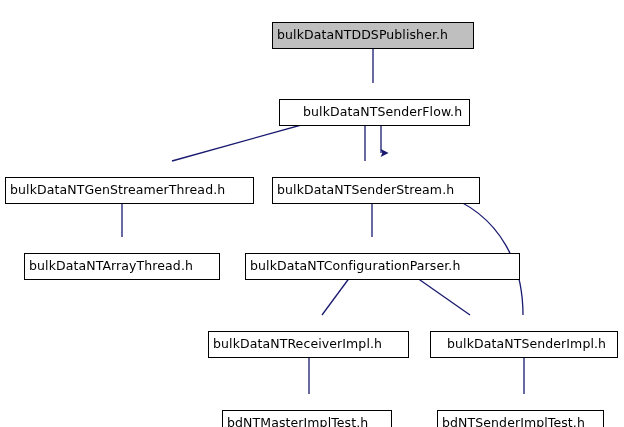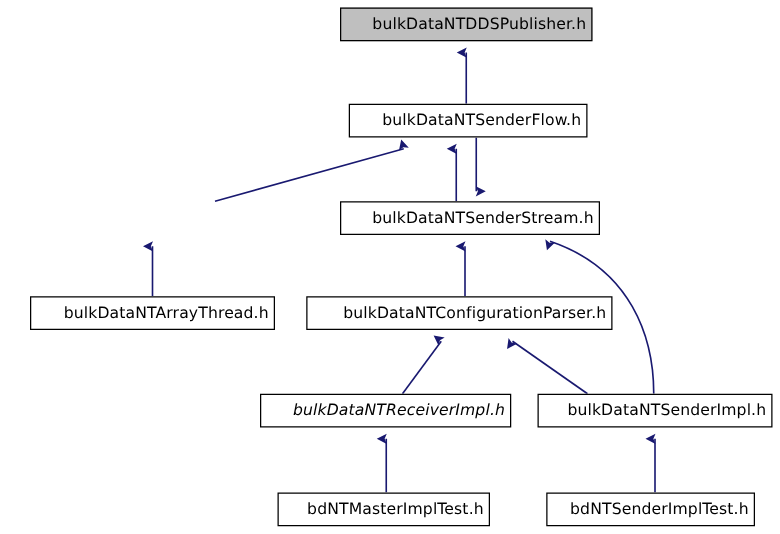--- a/index.html
+++ b/index.html
@@ -25,26 +25,27 @@
     height: 427px;
     pointer-events: none;
   }
   .node {
     position: absolute;
     box-sizing: border-box;
     border: 1px solid #000000;
     background: #ffffff;
     display: flex;
     align-items: center;
-    justify-content: flex-end;
+    justify-content: flex-start;
     white-space: nowrap;
     color: #000000;
     font-size: 12.5px;
     letter-spacing: 0.1px;
     line-height: 1;
+    margin-top: 16px;
   }
   .node.highlight {
     background: #bfbfbf;
   }
   .node-label {
     display: block;
     padding: 0 4px;
   }
 </style>
 </head>
@@ -108,34 +109,37 @@
   </svg>
 
   <div class="node highlight" style="left:272px; top:6px; width:202px; height:27px;">
     <span class="node-label">bulkDataNTDDSPublisher.h</span>
   </div>
 
   <div class="node" style="left:279px; top:83px; width:191px; height:27px;padding-left:19px;">
     <span class="node-label">bulkDataNTSenderFlow.h</span>
   </div>
 
+  <div class="node" style="left:5px; top:161px; width:249px; height:27px;">
+    <span class="node-label">bulkDataNTGenStreamerThread.h</span>
+  </div>
 
   <div class="node" style="left:272px; top:161px; width:208px; height:27px;">
     <span class="node-label">bulkDataNTSenderStream.h</span>
   </div>
 
   <div class="node" style="left:24px; top:237px; width:196px; height:27px;">
     <span class="node-label">bulkDataNTArrayThread.h</span>
   </div>
 
-  <div class="node" style="left:245px; top:237px; width:245px; height:27px;">
+  <div class="node" style="left:245px; top:237px; width:275px; height:27px;">
     <span class="node-label">bulkDataNTConfigurationParser.h</span>
   </div>
 
-  <div class="node" style="left:208px; top:315px; width:201px; height:27px;font-style:italic;">
+  <div class="node" style="left:208px; top:315px; width:201px; height:27px;">
     <span class="node-label">bulkDataNTReceiverImpl.h</span>
   </div>
 
   <div class="node" style="left:430px; top:315px; width:188px; height:27px;padding-left:12px;">
     <span class="node-label">bulkDataNTSenderImpl.h</span>
   </div>
 
   <div class="node" style="left:222px; top:394px; width:170px; height:27px;">
     <span class="node-label">bdNTMasterImplTest.h</span>
   </div>

